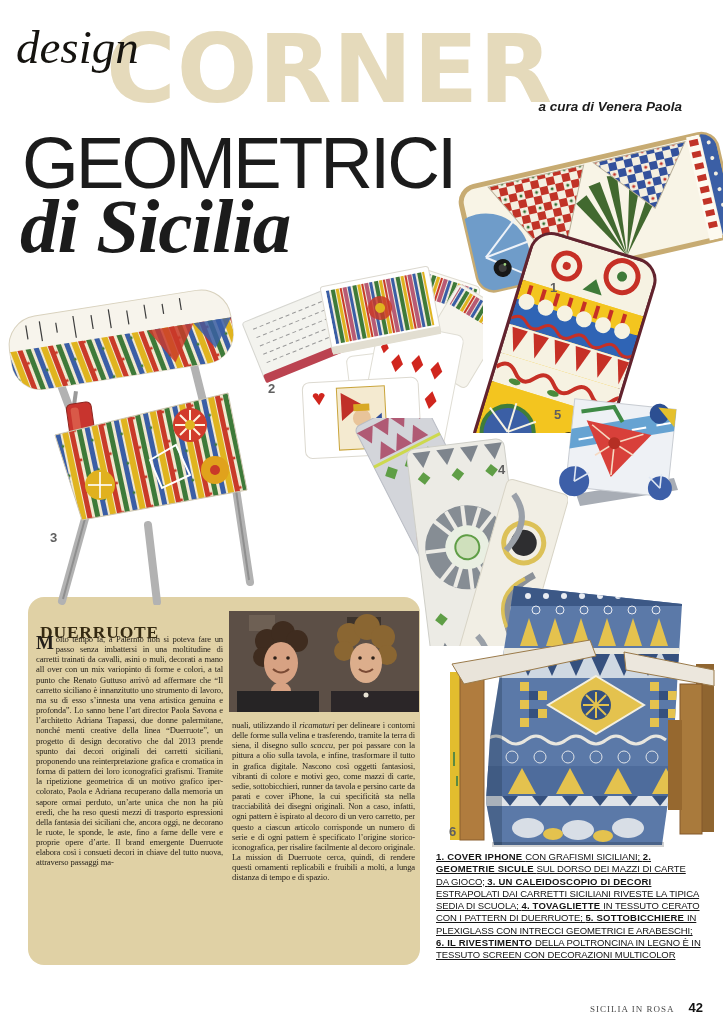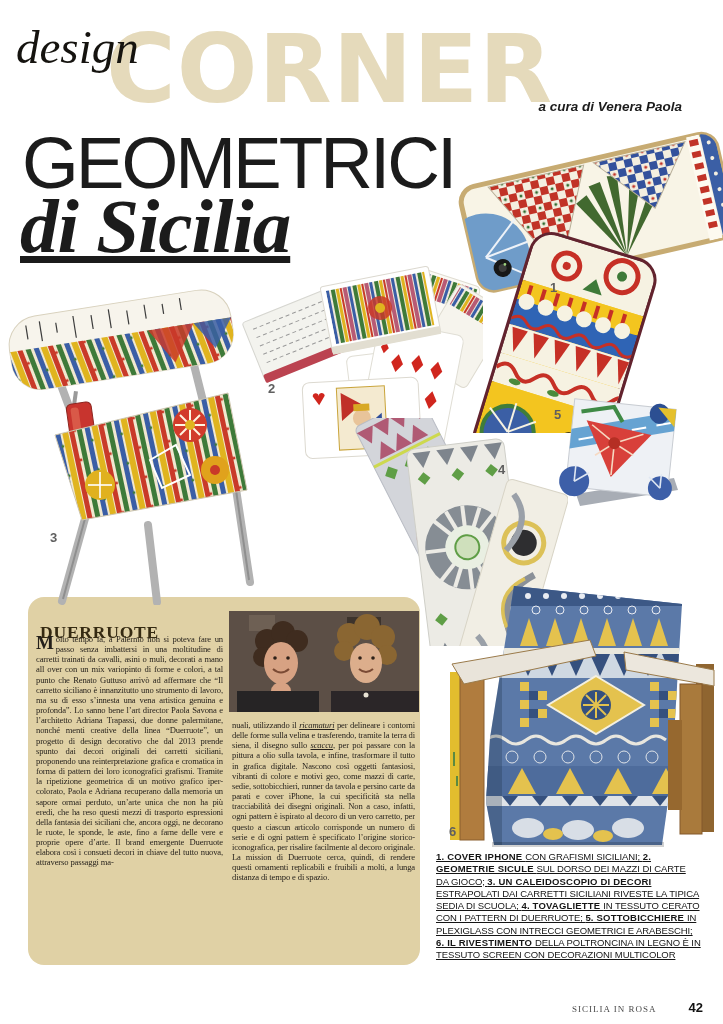--- a/index.html
+++ b/index.html
@@ -10,45 +10,45 @@
   
   .kicker{left:16px;top:20px;font:italic 400 47px "Liberation Serif",serif;color:#15130f;z-index:5;}
   .masthead{left:106px;top:22px;font:700 95px "DejaVu Sans",sans-serif;letter-spacing:1px;
             color:#e5dabb;line-height:1;z-index:4;}
   .byline{right:41px;top:99px;font:italic 700 13.5px "Liberation Sans",sans-serif;color:#1b1b1b;}
 
   
   .title1{left:22px;top:126px;margin:0;font:400 73px "Liberation Sans",sans-serif;
           letter-spacing:-3px;color:#1b1b1b;line-height:1;}
   .title2{left:20px;top:188px;margin:0;font:italic 700 77px "Liberation Serif",serif;
-          letter-spacing:-1px;color:#1b1b1b;line-height:1;text-decoration:underline;}
+          letter-spacing:-1px;color:#1b1b1b;line-height:1;}
 
   
   .fig-num{font:700 13px "Liberation Sans",sans-serif;color:#5f5f5f;z-index:9;}
 
   
   .duebox{left:28px;top:597px;width:392px;height:368px;background:#e0d1a5;border-radius:16px;z-index:1;}
   .boxhead{left:24px;top:606px;margin:16px;font:700 17.5px "Liberation Serif",serif;
            letter-spacing:.8px;color:#352a12;z-index:2;}
   .col{font:400 8.6px/10.15px "Liberation Serif",serif;color:#231f1a;text-align:justify;
        letter-spacing:-.15px;overflow:hidden;z-index:2;}
   .col1{left:36px;top:634px;width:187px;height:324px;}
   .col2{left:232px;top:720px;width:183px;height:240px;}
   .dropcap{float:left;font:700 19px/17px "Liberation Serif",serif;padding-right:2px;}
-  .it{font-style:italic;text-decoration:underline;}
+  .it{font-style:italic;}
 
   .photo{left:229px;top:611px;width:190px;height:101px;z-index:2;overflow:hidden;}
 
   
   .caption{left:436px;top:851px;width:265px;font:400 9.5px/12.3px "Liberation Sans",sans-serif;
            color:#151515;letter-spacing:-.1px;text-align:left;text-decoration:underline;}
   .caption b{font-weight:700;letter-spacing:.2px;}
 
   
-  .footer{right:20px;top:1000px;display:flex;align-items:baseline;gap:32px;justify-content:center;}
+  .footer{right:20px;top:1000px;display:flex;align-items:baseline;gap:14px;justify-content:center;}
   .mag{font:400 9px "Liberation Serif",serif;letter-spacing:1px;color:#4a4a4a;}
   .pnum{font:700 13px "Liberation Sans",sans-serif;color:#111;}
 
   svg.fig{position:absolute;z-index:3;}
 </style>
 </head>
 <body>
 
 <div class="page">
 

